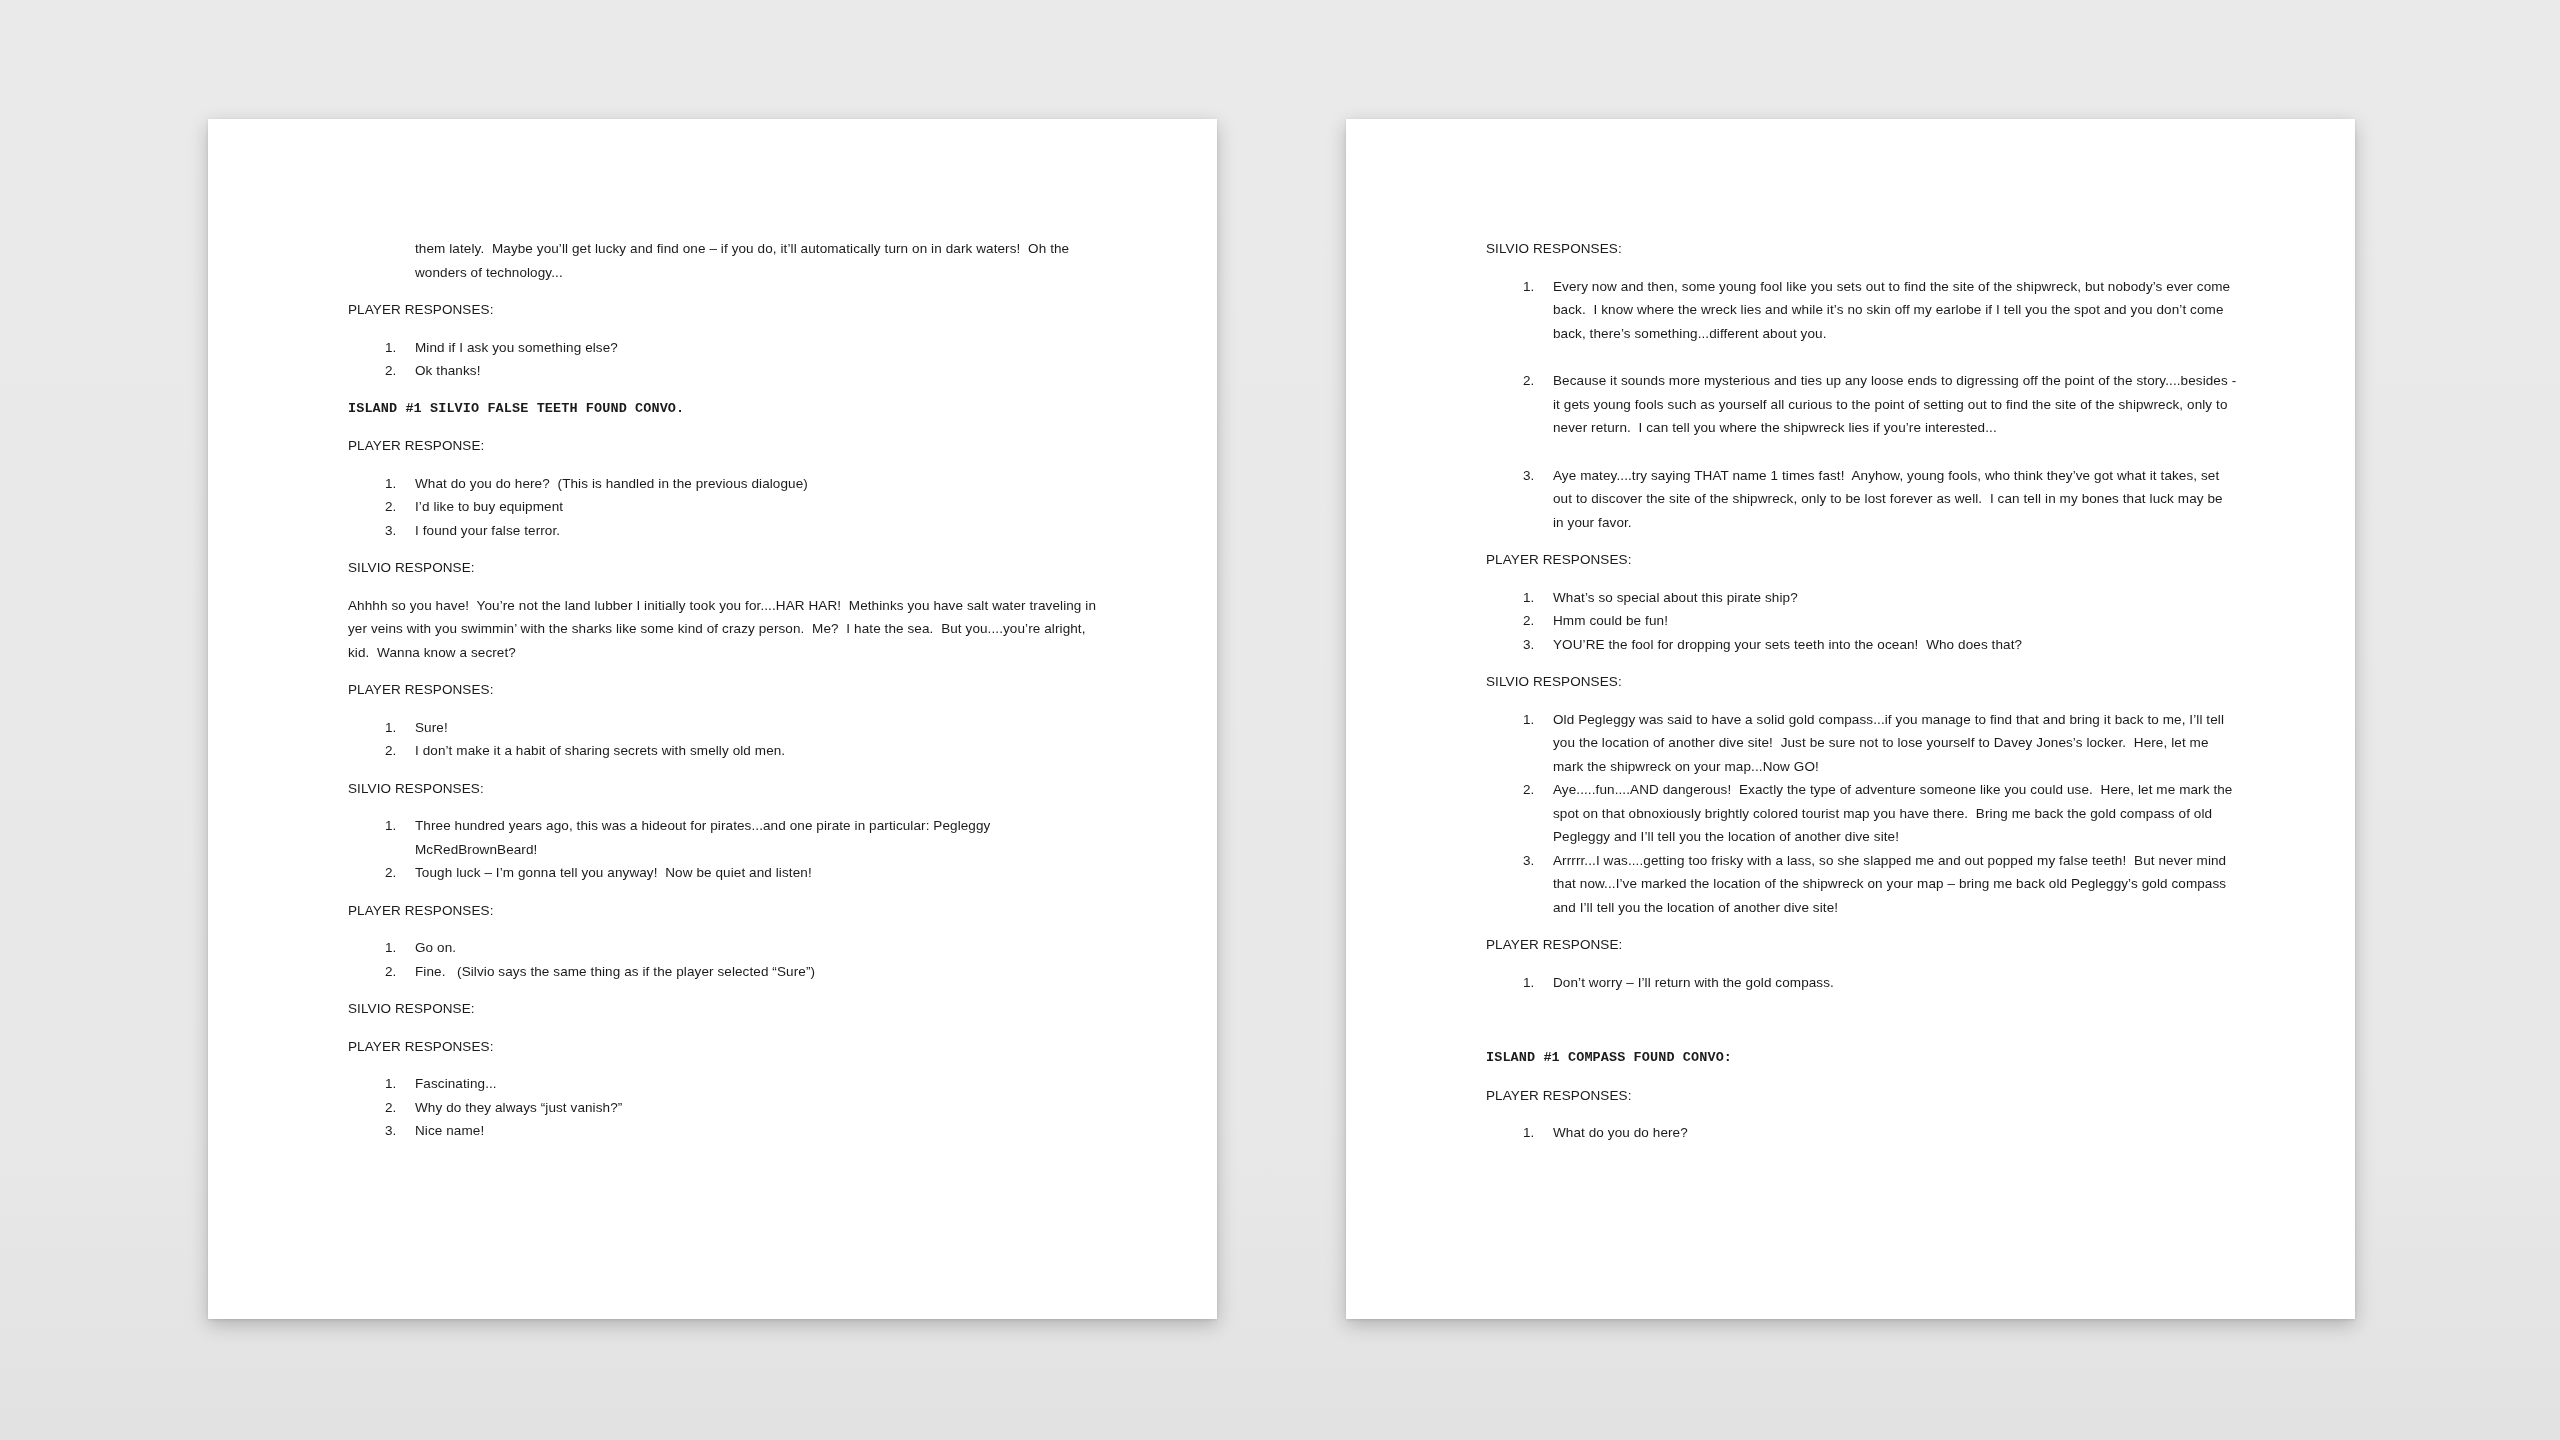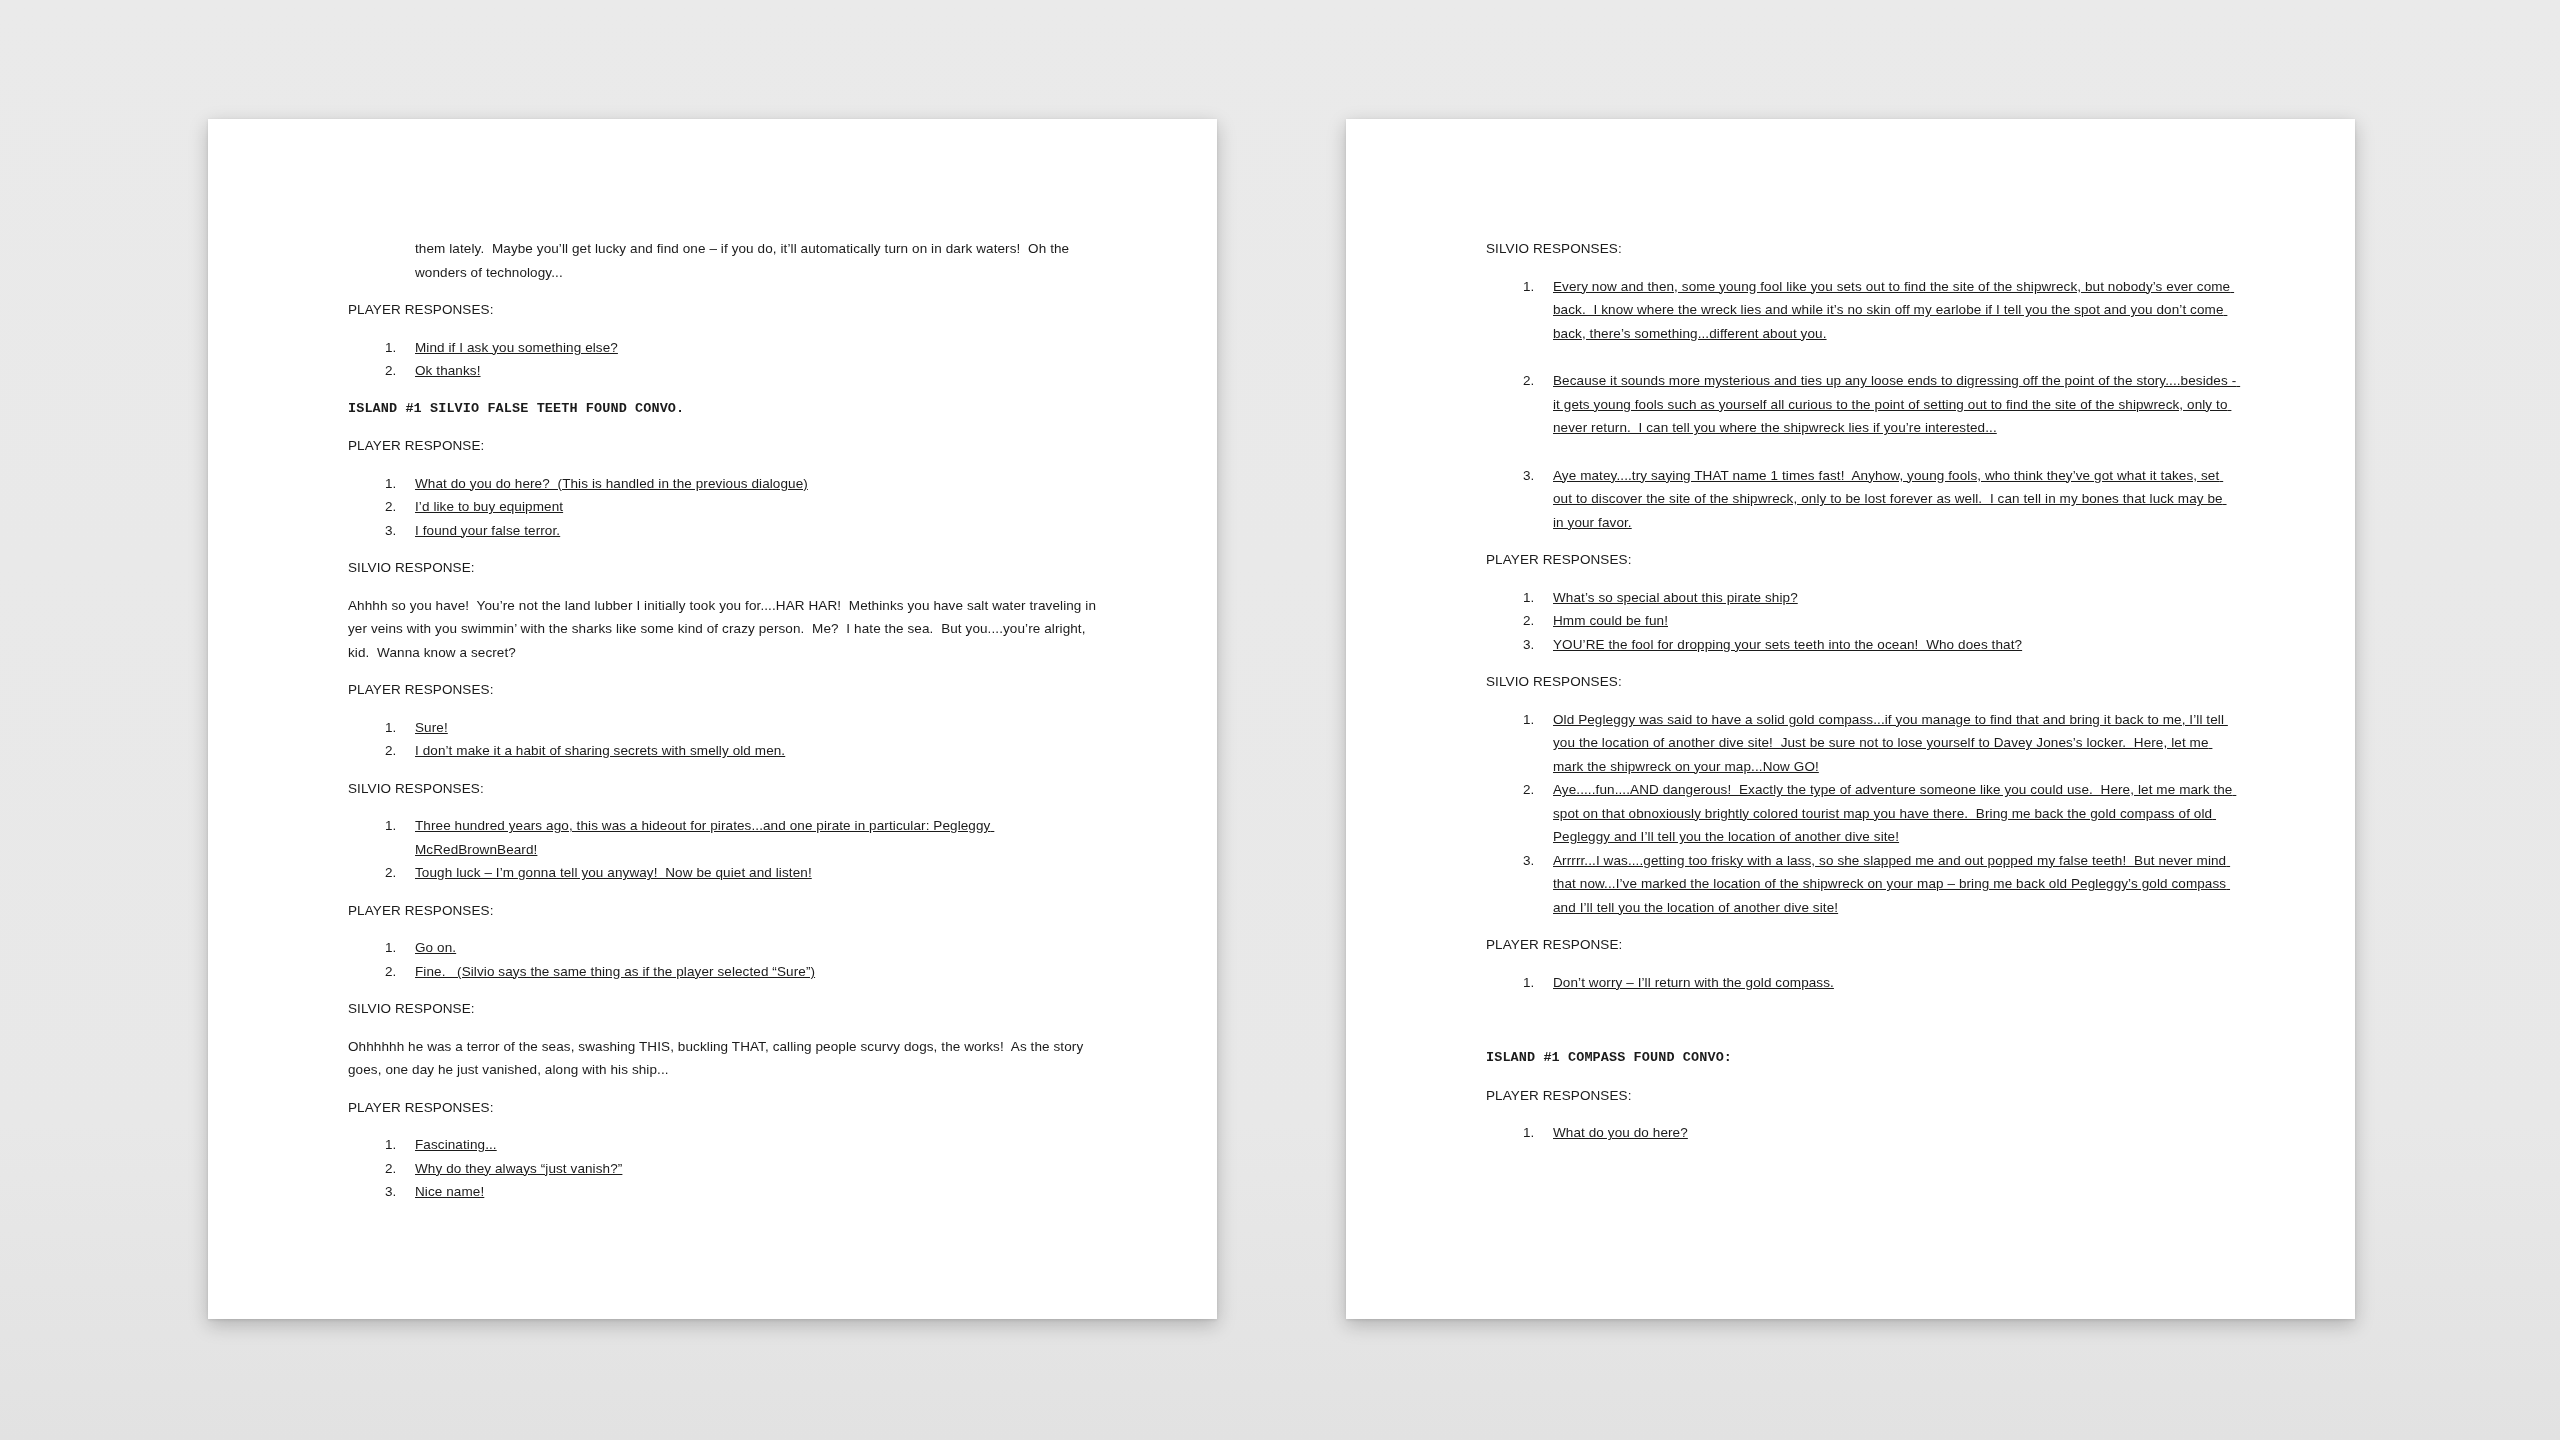--- a/index.html
+++ b/index.html
@@ -37,21 +37,20 @@
   .label, .para, .para-indent, .heading, li { white-space: pre-wrap; }
   .heading { font-weight: 700; font-family: Liberation Mono, monospace; }
   .para-indent { margin-left: 67px; }
   .mt-blank { margin-top: 52px; }
 
   ol.dlist {
     list-style: none;
     margin: 0 0 14px 0;
     padding: 0 0 0 67px;
     counter-reset: item;
-    text-decoration: underline;
   }
   ol.dlist > li {
     position: relative;
     counter-increment: item;
   }
   ol.dlist > li::before {
     content: counter(item) ".";
     position: absolute;
     left: -30px;
     top: 0;
@@ -100,21 +99,20 @@
       <li>Tough luck – I’m gonna tell you anyway!  Now be quiet and listen!</li>
     </ol>
 
     <div class="block label">PLAYER RESPONSES:</div>
     <ol class="dlist">
       <li>Go on.</li>
       <li>Fine.   (Silvio says the same thing as if the player selected “Sure”)</li>
     </ol>
 
     <div class="block label">SILVIO RESPONSE:</div>
-    <div class="block para">Ohhhhhh he was a terror of the seas, swashing THIS, buckling THAT, calling people scurvy dogs, the works!  As the story goes, one day he just vanished, along with his ship...</div>
 
     <div class="block label">PLAYER RESPONSES:</div>
     <ol class="dlist">
       <li>Fascinating...</li>
       <li>Why do they always “just vanish?”</li>
       <li>Nice name!</li>
     </ol>
   </div>
 
   <div class="page page-right">

